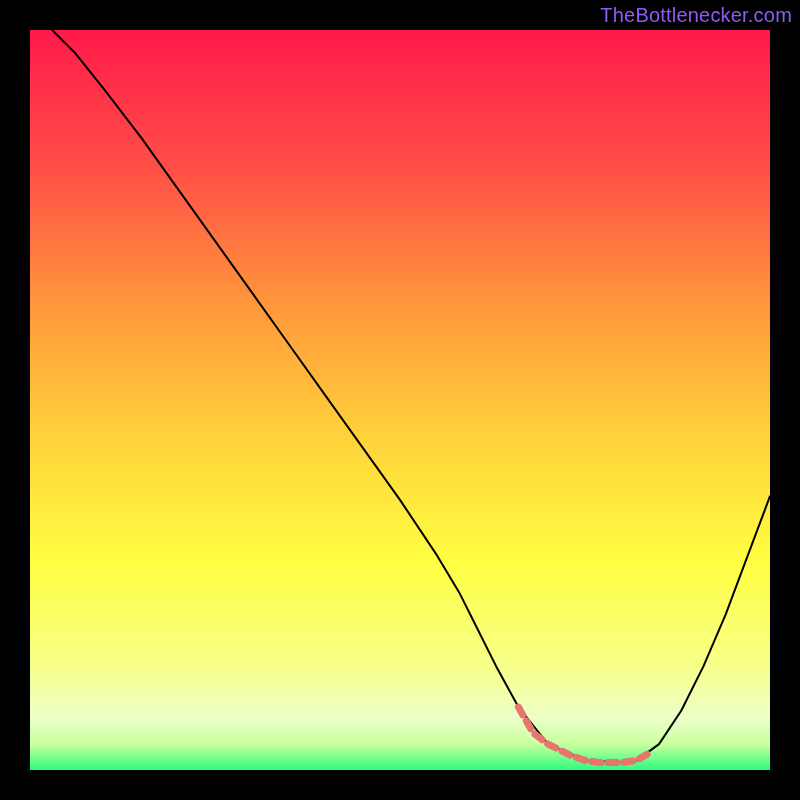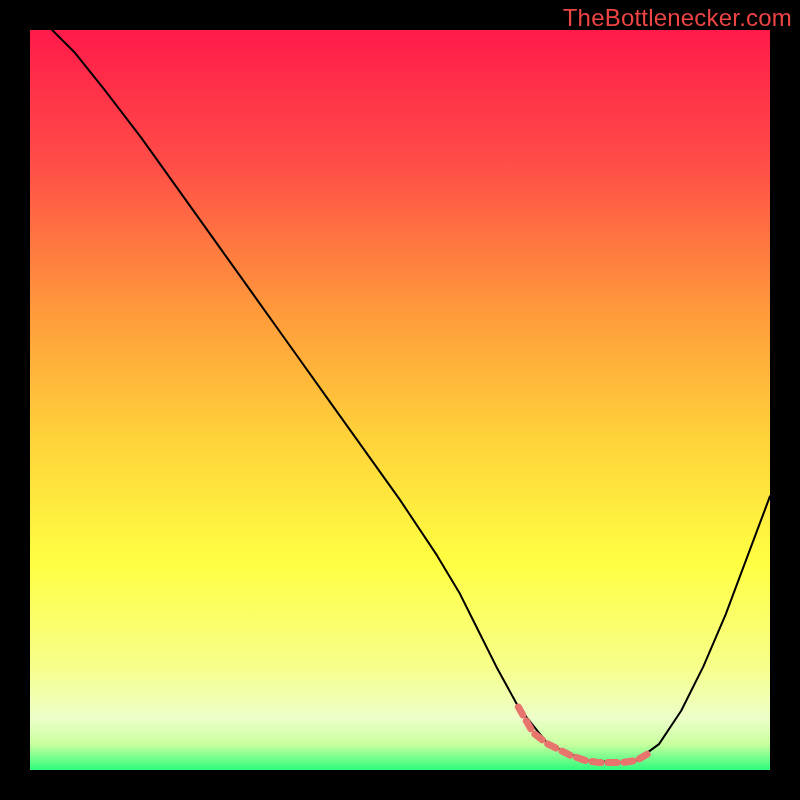--- a/index.html
+++ b/index.html
@@ -13,22 +13,22 @@
   .frame {
     position: relative;
     width: 800px;
     height: 800px;
     background: #000;
   }
   .watermark {
     position: absolute;
     top: 4px;
     right: 8px;
-    color: #ef4444;
-    font-size: 24px;
+    color: #8b5cf6;
+    font-size: 20px;
     letter-spacing: 0.2px;
     z-index: 5;
   }
   .plot-wrap {
     position: absolute;
     left: 30px;
     top: 30px;
     width: 740px;
     height: 740px;
   }

